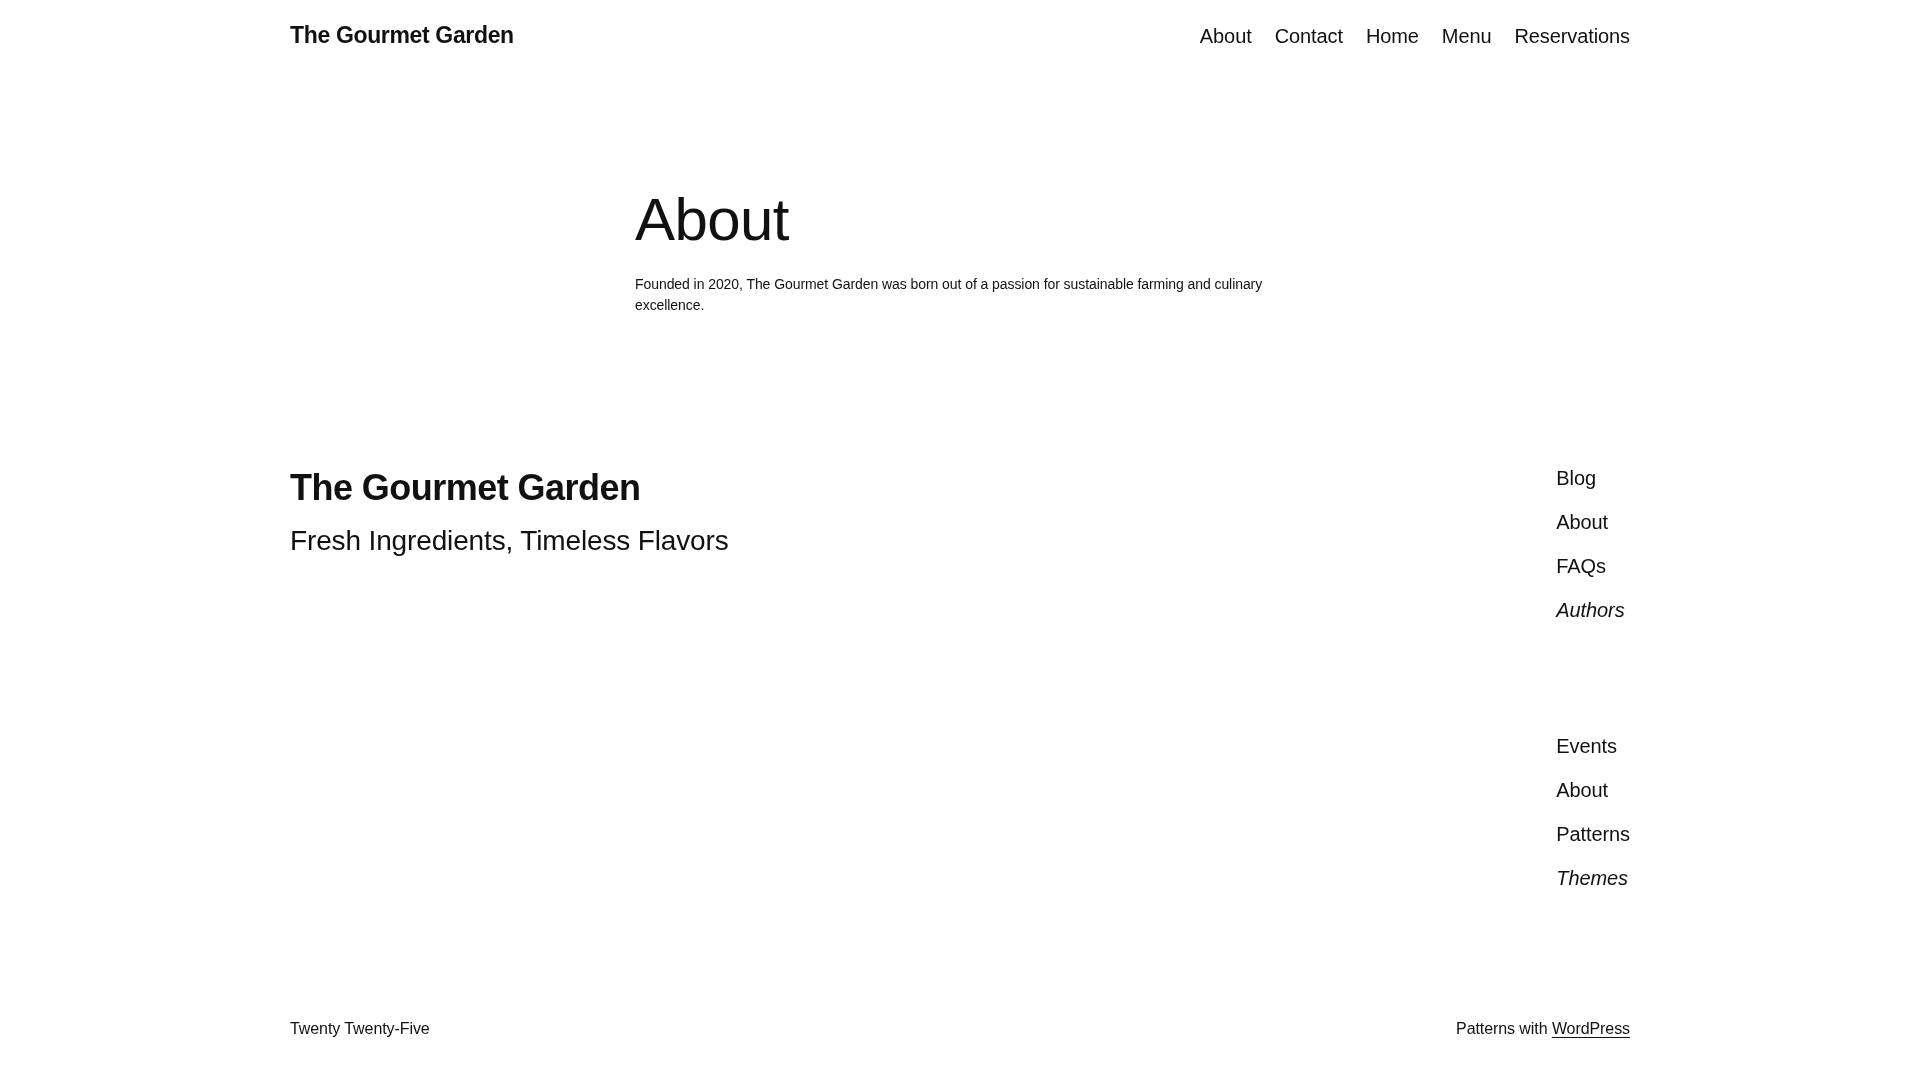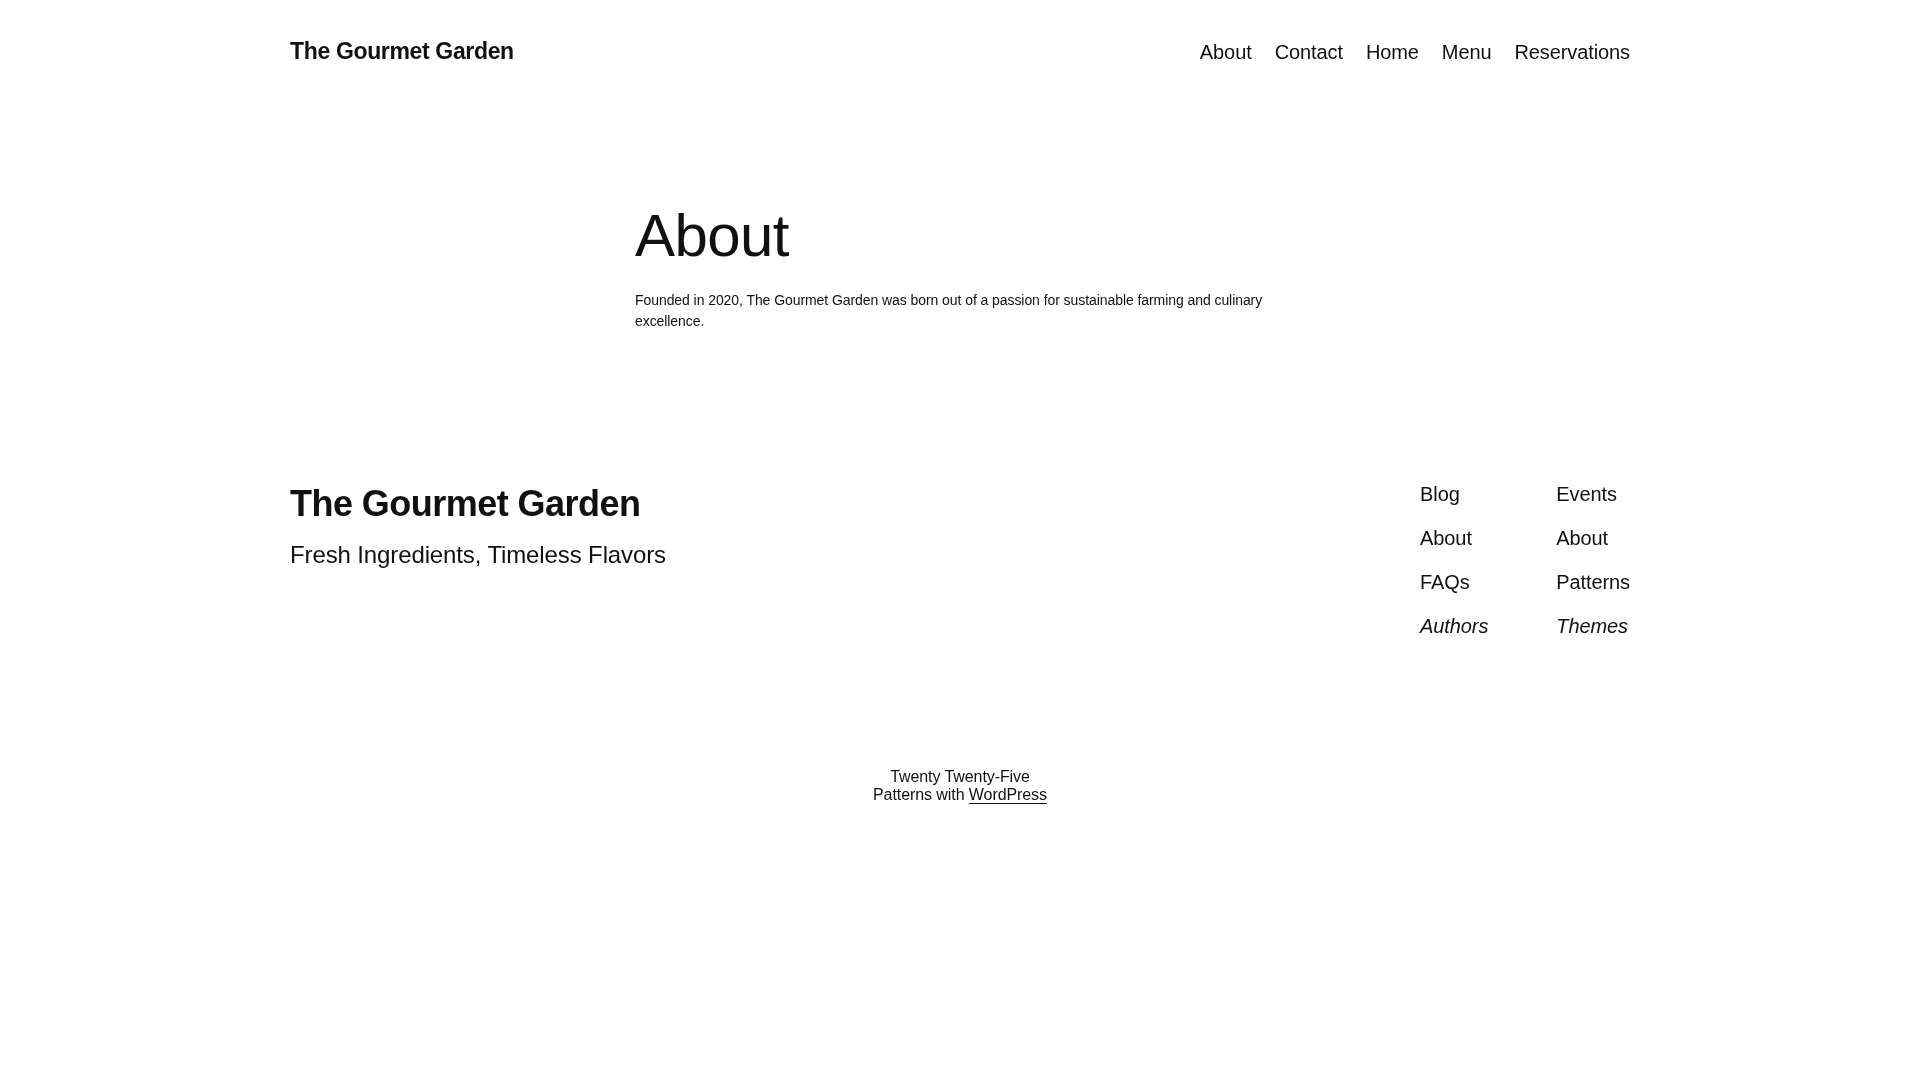--- a/index.html
+++ b/index.html
@@ -13,21 +13,21 @@
   }
   body {
     font-family: "Liberation Sans", "DejaVu Sans", sans-serif;
     color: #111111;
     -webkit-font-smoothing: antialiased;
   }
   a { color: #111111; text-decoration: none; cursor: pointer; }
 
   .container {
     width: 1340px;
-    margin: 16px auto;
+    margin: 0 auto;
   }
 
   
   .site-header {
     display: flex;
     justify-content: space-between;
     align-items: center;
     padding-top: 22px;
   }
   .site-title {
@@ -79,50 +79,50 @@
   }
   .footer-brand-title {
     margin: 0;
     font-size: 36px;
     font-weight: 700;
     letter-spacing: -0.015em;
     line-height: 1.2;
   }
   .footer-tagline {
     margin: 16px 0 0 0;
-    font-size: 24px;
+    font-size: 28px;
     font-weight: 400;
     letter-spacing: -0.005em;
   }
   .footer-links {
     display: flex;
-    gap: 68px;
+    gap: 116px;
     padding-top: 2px;
+    flex-direction: column;
   }
   .footer-col {
     list-style: none;
     margin: 0;
     padding: 0;
   }
   .footer-col li {
     margin: 0 0 24px 0;
     font-size: 20px;
     line-height: 1;
     letter-spacing: -0.005em;
   }
   .footer-col li:last-child { margin-bottom: 0; font-style: italic; }
 
   .footer-bottom {
     display: flex;
     justify-content: space-between;
-    align-items: center;
+    align-items: flex-end;
     margin-top: 132px;
     font-size: 16px;
     letter-spacing: -0.005em;
-    flex-direction: column;
   }
   .wordpress-link { text-decoration: underline; text-underline-offset: 3px; }
 </style>
 </head>
 <body>
 
 <div class="container">
 
   <header class="site-header">
     <a class="site-title">The Gourmet Garden</a>

